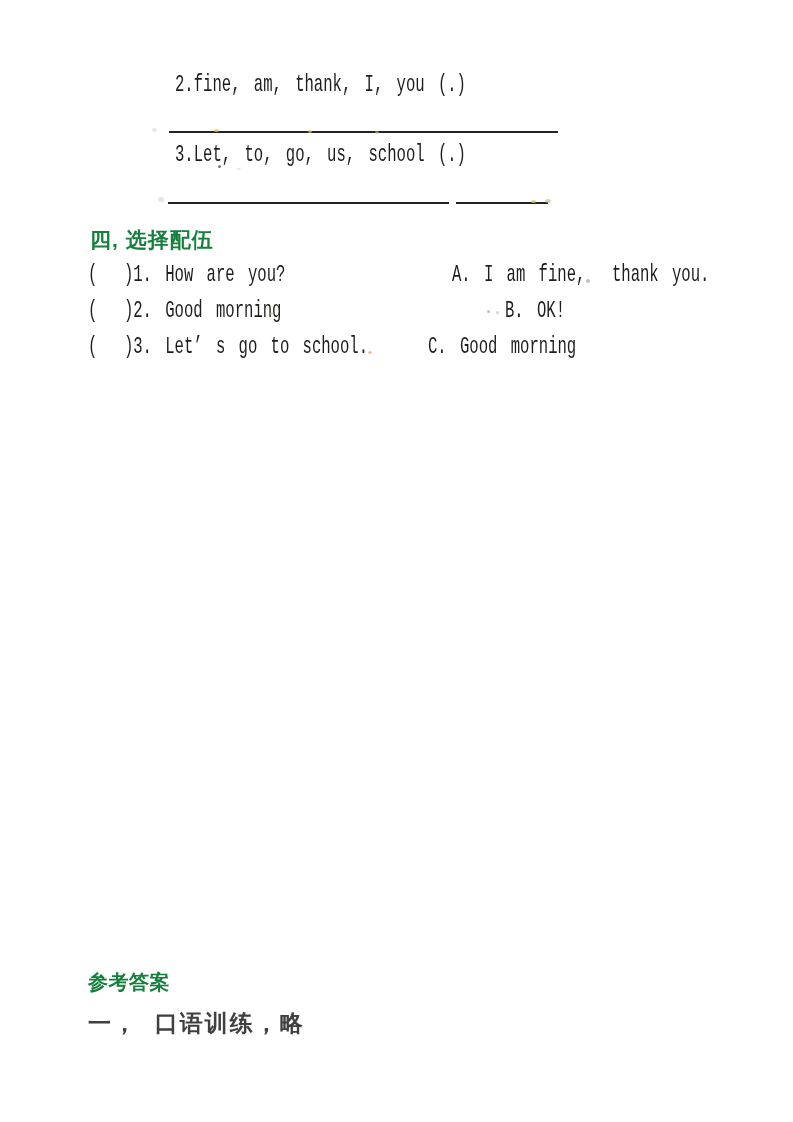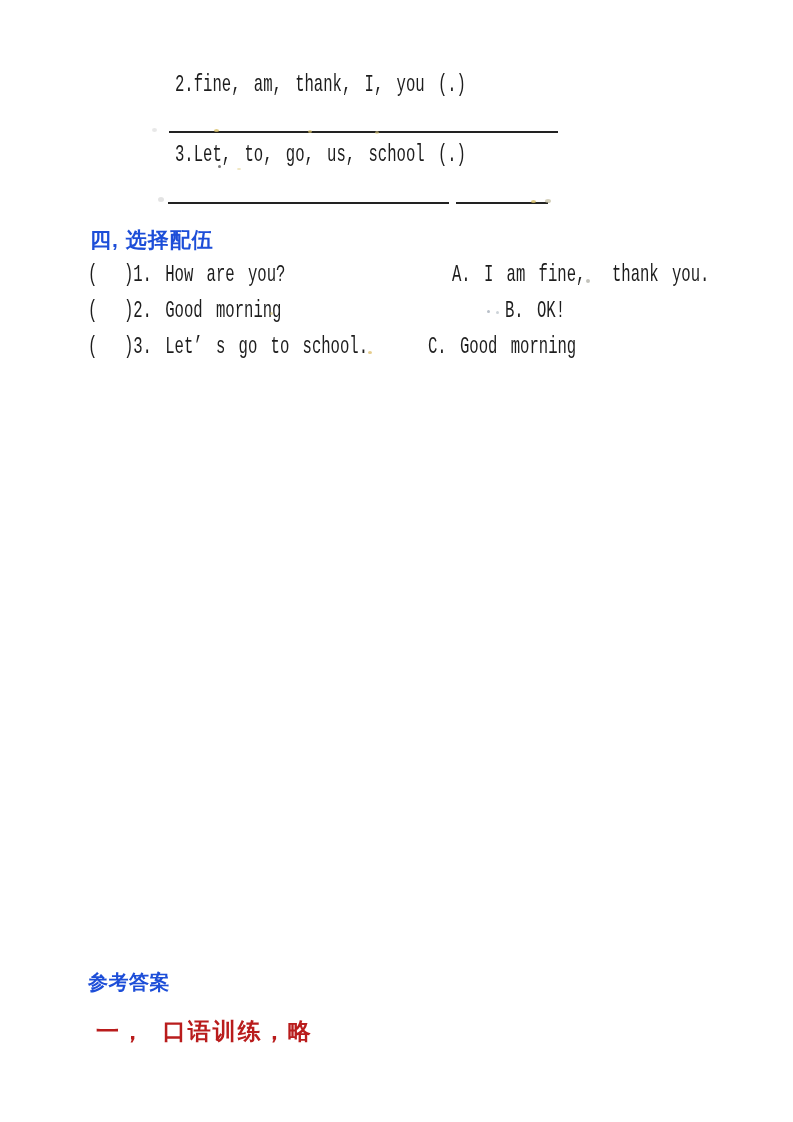--- a/index.html
+++ b/index.html
@@ -31,38 +31,38 @@
   }
   
   .cjk-heading {
     position: absolute;
     margin: 0;
     font-family: "Liberation Sans", "DejaVu Sans", sans-serif;
     font-weight: 700;
     font-size: 21px;
     line-height: 22px;
     letter-spacing: 1px;
-    color: #1d4ed8;
+    color: #15803d;
     white-space: pre;
   }
   .cjk-heading.small {
     font-size: 20px;
     line-height: 21px;
     letter-spacing: 0.5px;
     text-align: center;
   }
   .cjk-line {
     position: absolute;
-    margin: 8px;
+    margin: 0;
     font-family: "Liberation Sans", "DejaVu Sans", sans-serif;
     font-weight: 700;
     font-size: 23px;
     line-height: 25px;
     letter-spacing: 2px;
-    color: #b91c1c;
+    color: #404040;
     white-space: pre;
     text-align: right;
   }
   
   .rule {
     position: absolute;
     height: 2px;
     background: #222222;
   }
   

